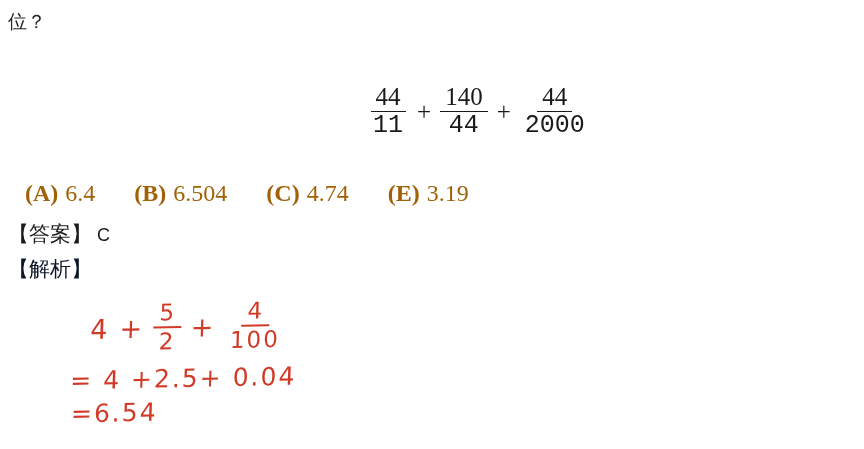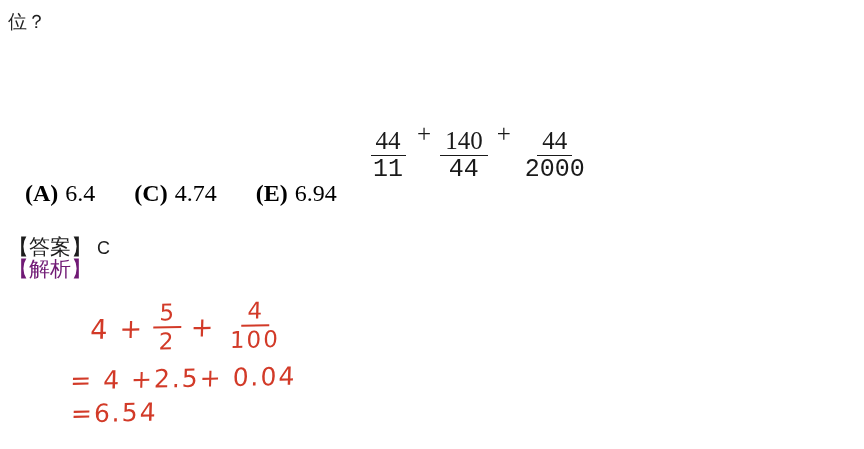--- a/index.html
+++ b/index.html
@@ -27,48 +27,47 @@
   
   .expression{
     position:absolute;left:368px;top:84px;
     display:flex;align-items:center;
     font-family:"Liberation Serif", serif;
     font-size:25px;color:#1a1a1a;
   }
   .frac{
     display:inline-flex;flex-direction:column;align-items:center;
     line-height:1.05;
-    margin-top:44px;
   }
   .frac .num{
     padding:0 5px 1px 5px;
     border-bottom:1.6px solid #1a1a1a;
   }
   .frac .den{padding:1px 5px 0 5px;font-family:Liberation Mono, monospace;}
   .op{margin:0 9px;font-size:25px;}
   
   .choices{
     position:absolute;left:25px;top:180px;
     display:flex;gap:39px;
-    font-size:24px;color:#000000;
+    font-size:24px;color:#a16207;
     white-space:nowrap;
   }
   .choice .label{font-weight:bold;margin-right:7px;}
   
   .answer-line{
-    position:absolute;left:8px;top:233px;
+    position:absolute;left:8px;top:220px;
     font-size:21px;color:#1c1c1c;white-space:nowrap;
   }
   .answer-line .val{
     font-family:"Liberation Sans", sans-serif;
     font-size:18px;margin-left:5px;
   }
   .analysis-line{
     position:absolute;left:8px;top:255px;
-    font-size:21px;color:#701a75;white-space:nowrap;
+    font-size:21px;color:#0f172a;white-space:nowrap;
   }
   
   .handwriting{
     position:absolute;left:70px;top:300px;
     color:var(--red);
     font-family:"DejaVu Sans", sans-serif;
     letter-spacing:2px;
     transform:rotate(-1.2deg);
   }
   .hw-line1{
@@ -122,24 +121,27 @@
       <span class="num">44</span>
       <span class="den">2000</span>
     </span>
   </div>
 
   <div class="choices">
     <span class="choice">
       <span class="label">(A)</span><span class="value">6.4</span>
     </span>
     <span class="choice">
+      <span class="label">(B)</span><span class="value">6.504</span>
+    </span>
+    <span class="choice">
       <span class="label">(C)</span><span class="value">4.74</span>
     </span>
     <span class="choice">
-      <span class="label">(E)</span><span class="value">6.94</span>
+      <span class="label">(E)</span><span class="value">3.19</span>
     </span>
   </div>
 
   <div class="answer-line">
     <span class="tag">【答案】</span><span class="val">C</span>
   </div>
 
   <div class="analysis-line">
     <span class="tag">【解析】</span>
   </div>

